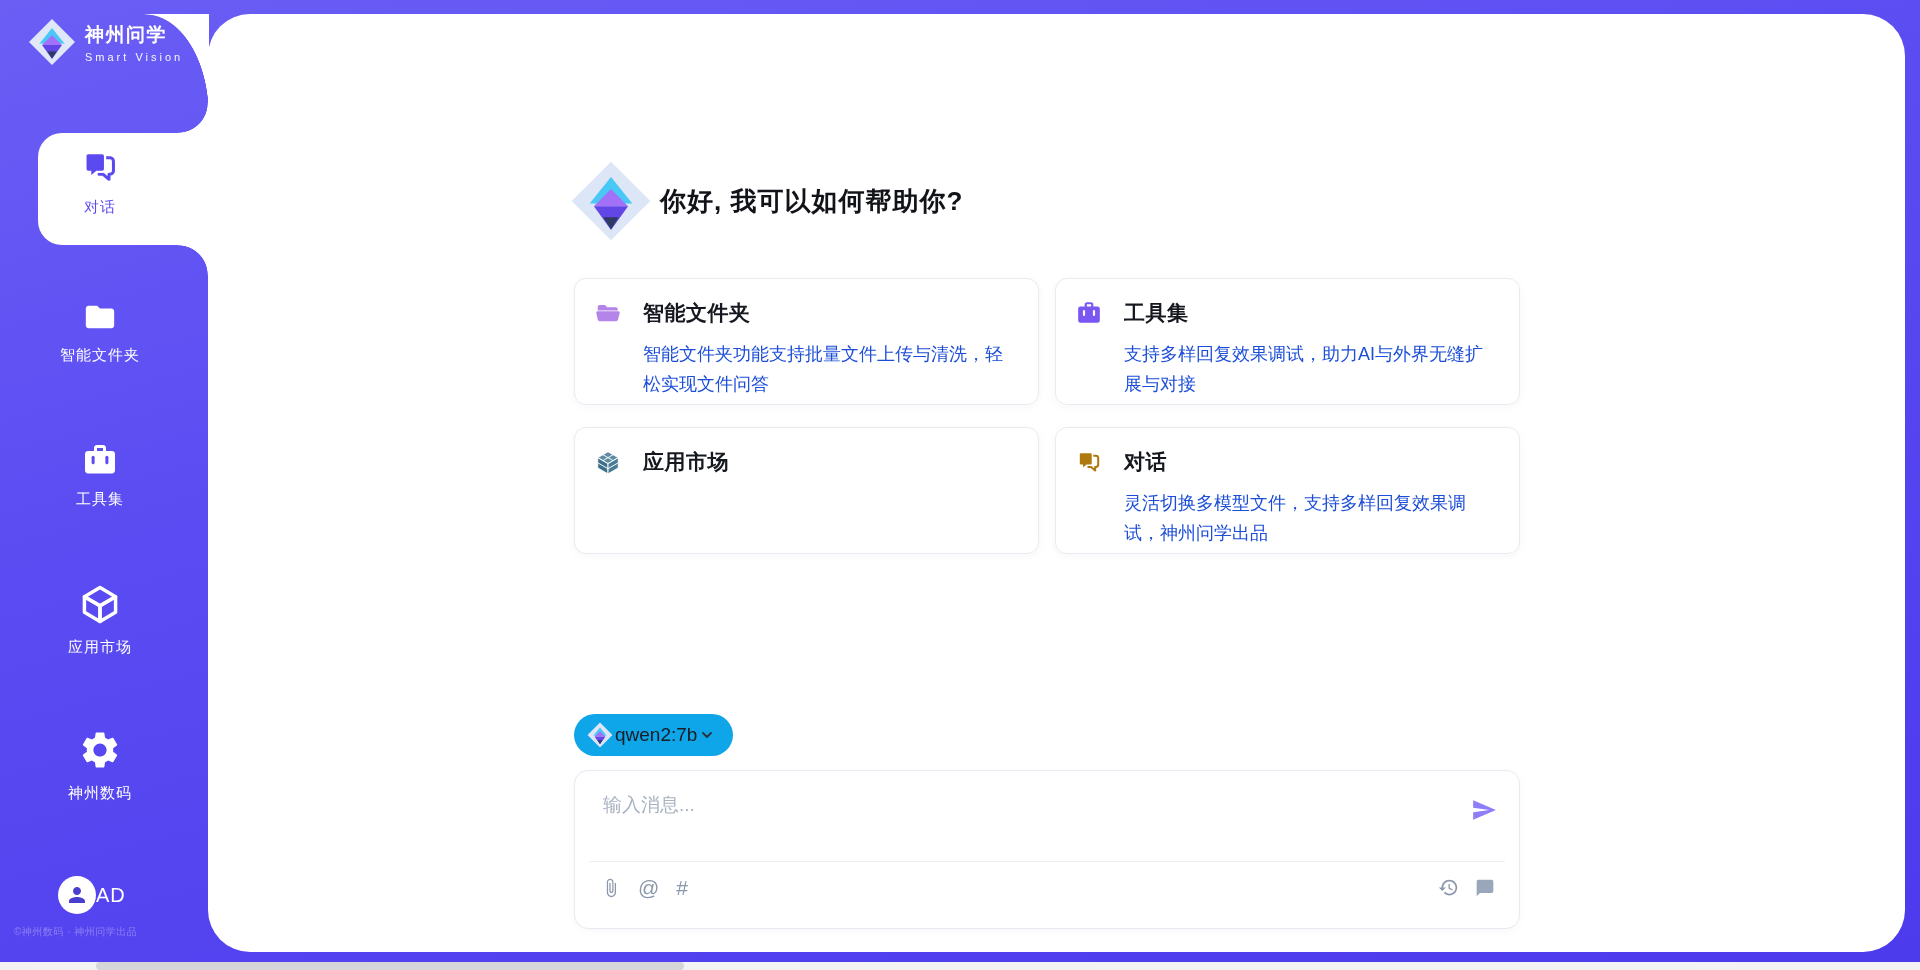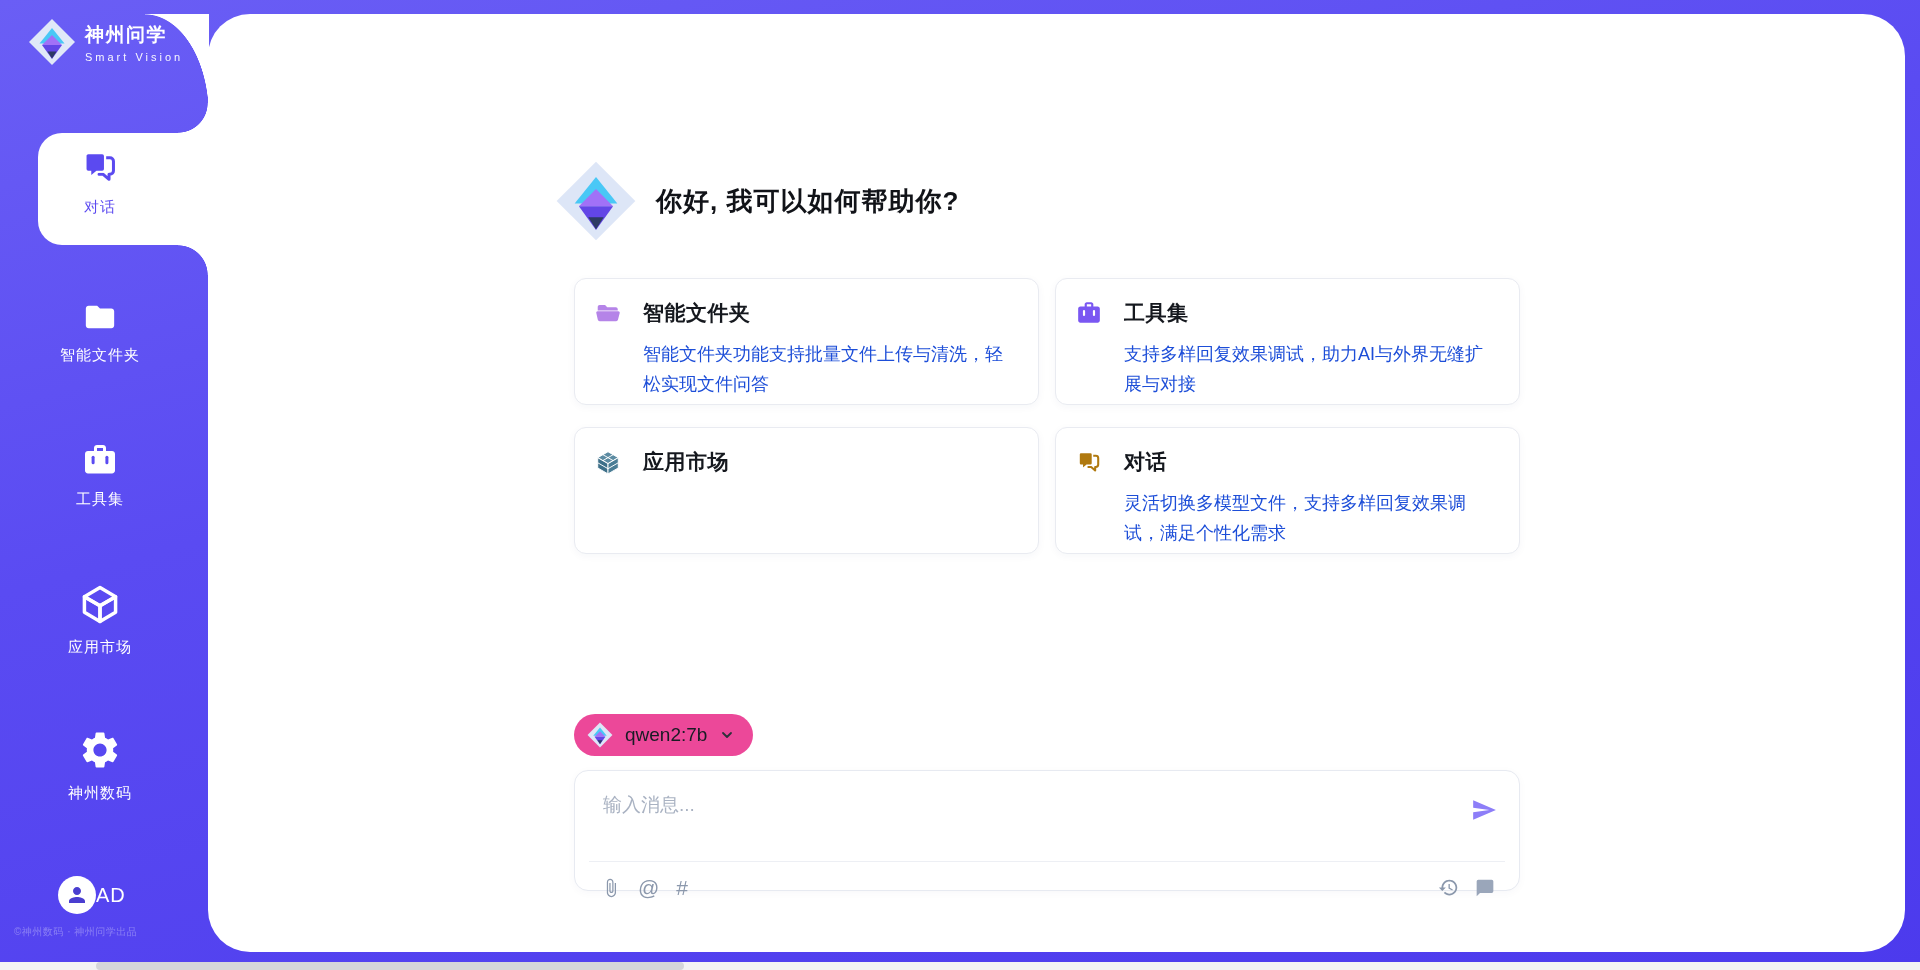--- a/index.html
+++ b/index.html
@@ -36,41 +36,41 @@
   .nav-market { top:582px; }
   .nav-gear   { top:728px; }
 
   .user { position:absolute; left:58px; top:876px; display:flex; align-items:center; gap:0; cursor:pointer; }
   .avatar { width:38px; height:38px; border-radius:50%; background:#fff;
             display:flex; align-items:center; justify-content:center; }
   .user-name { color:#fff; font-size:20px; letter-spacing:1px; }
   .copyright { position:absolute; left:14px; top:925px; font-size:10px; color:rgba(255,255,255,.30); letter-spacing:.5px; }
 
   
-  .hero { position:absolute; left:347px; top:146px; display:flex; align-items:center; gap:19px; }
+  .hero { position:absolute; left:362px; top:146px; display:flex; align-items:center; gap:8px; }
   .greeting { font-size:26px; font-weight:700; color:#111318; letter-spacing:1px; }
 
   
   .cards { position:absolute; left:366px; top:264px; width:946px;
            display:grid; grid-template-columns:1fr 1fr; column-gap:16px; row-gap:22px; }
   .card { height:127px; background:#fff; border:1px solid #e9ebf1; border-radius:12px;
           box-shadow:0 2px 8px rgba(30,40,90,.04); padding:19px 24px 0 20px; cursor:pointer; }
   .card-head { display:flex; align-items:center; gap:22px; height:30px; }
   .card-title { font-size:21px; font-weight:700; color:#15181e; letter-spacing:.5px; }
   .card-desc { margin:11px 0 0 48px; font-size:18px; line-height:30px; color:#1d4ed8; }
   .ci { width:26px; height:26px; flex:0 0 26px; }
 
   
-  .model-pill { position:absolute; left:366px; top:700px; height:42px; background:#ec4899;
-                border-radius:21px; display:inline-flex; align-items:center; gap:12px;
+  .model-pill { position:absolute; left:366px; top:700px; height:42px; background:#0ea5e9;
+                border-radius:21px; display:inline-flex; align-items:center; gap:2px;
                 padding:0 18px 0 13px; cursor:pointer; }
   .model-label { font-size:19px; color:#181c24; font-weight:500; }
 
   
-  .composer { position:absolute; left:366px; top:756px; width:946px; height:121px;
+  .composer { position:absolute; left:366px; top:756px; width:946px; height:159px;
               background:#fff; border:1px solid #e7eaf1; border-radius:14px;
               box-shadow:0 2px 8px rgba(30,40,90,.03); }
   .composer input { position:absolute; left:28px; top:18px; width:830px; height:32px;
                     border:none; outline:none; background:transparent; font-size:19px; color:#30353f;
                     font-family:"Liberation Sans","DejaVu Sans",sans-serif; }
   .composer input::placeholder { color:#a9b2c2; }
   .send-btn { position:absolute; right:22px; top:26px; width:26px; height:26px; cursor:pointer; }
   .composer-divider { position:absolute; left:14px; right:14px; top:90px; height:1px; background:#edeff4; }
   .tools-left { position:absolute; left:26px; top:106px; display:flex; align-items:center; gap:17px; color:#8b98ac; }
   .tools-right { position:absolute; right:24px; top:106px; display:flex; align-items:center; gap:16px; }
@@ -213,21 +213,21 @@
       </div>
 
       <div class="card">
         <div class="card-head">
           <svg class="ci" viewBox="0 0 24 24" style="color:#b0790f">
             <path d="M10.2 6.2h8.1c1.2 0 2.2 1 2.2 2.2v6c0 1.2-1 2.2-2.2 2.2h-.6v3.2l-3.7-3.2h-2.6" fill="none" stroke="currentColor" stroke-width="1.9" stroke-linejoin="round" stroke-linecap="round"></path>
             <path d="M13.4 3.2H4.6c-1 0-1.8.8-1.8 1.8v8.2c0 1 .8 1.8 1.8 1.8h1.2v3.6l4.2-3.6h3.4c1 0 1.8-.8 1.8-1.8V5c0-1-.8-1.8-1.8-1.8z" fill="currentColor" stroke="#ffffff" stroke-width="1.4"></path>
           </svg>
           <span class="card-title">对话</span>
         </div>
-        <div class="card-desc">灵活切换多模型文件，支持多样回复效果调试，满足个性化需求</div>
+        <div class="card-desc">灵活切换多模型文件，支持多样回复效果调试，神州问学出品</div>
       </div>
 
     </div>
 
     <div class="model-pill">
       <svg width="26" height="26" viewBox="0 0 48 48">
         <polygon points="24,1 47,24 24,47 1,24" fill="#dde6f7"></polygon>
         <polygon points="24,10 36.5,25.5 11.5,25.5" fill="#49c8f6"></polygon>
         <polygon points="24,17 34,27 14,27" fill="#a171f7"></polygon>
         <polygon points="14,27 34,27 24,41" fill="#6246e6"></polygon>

